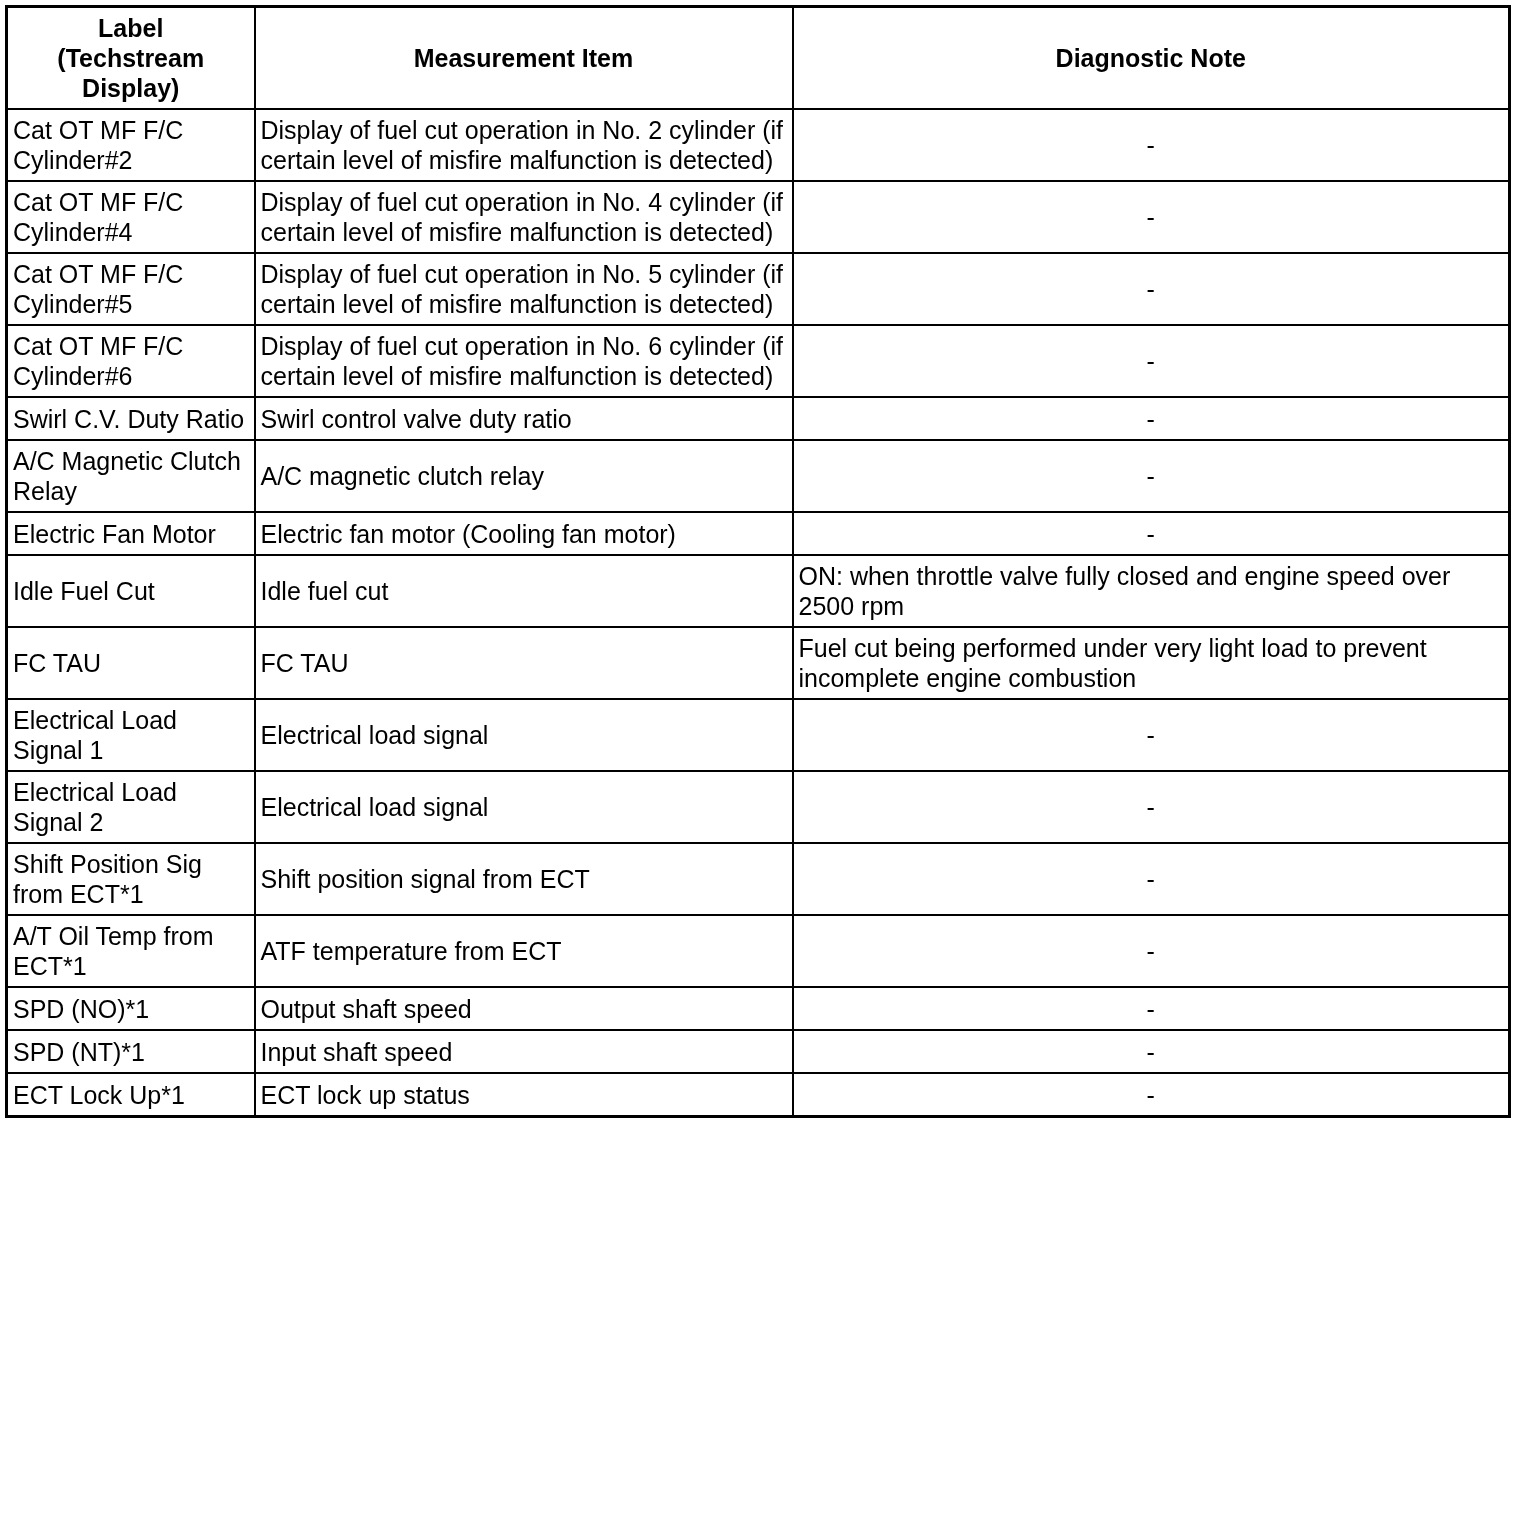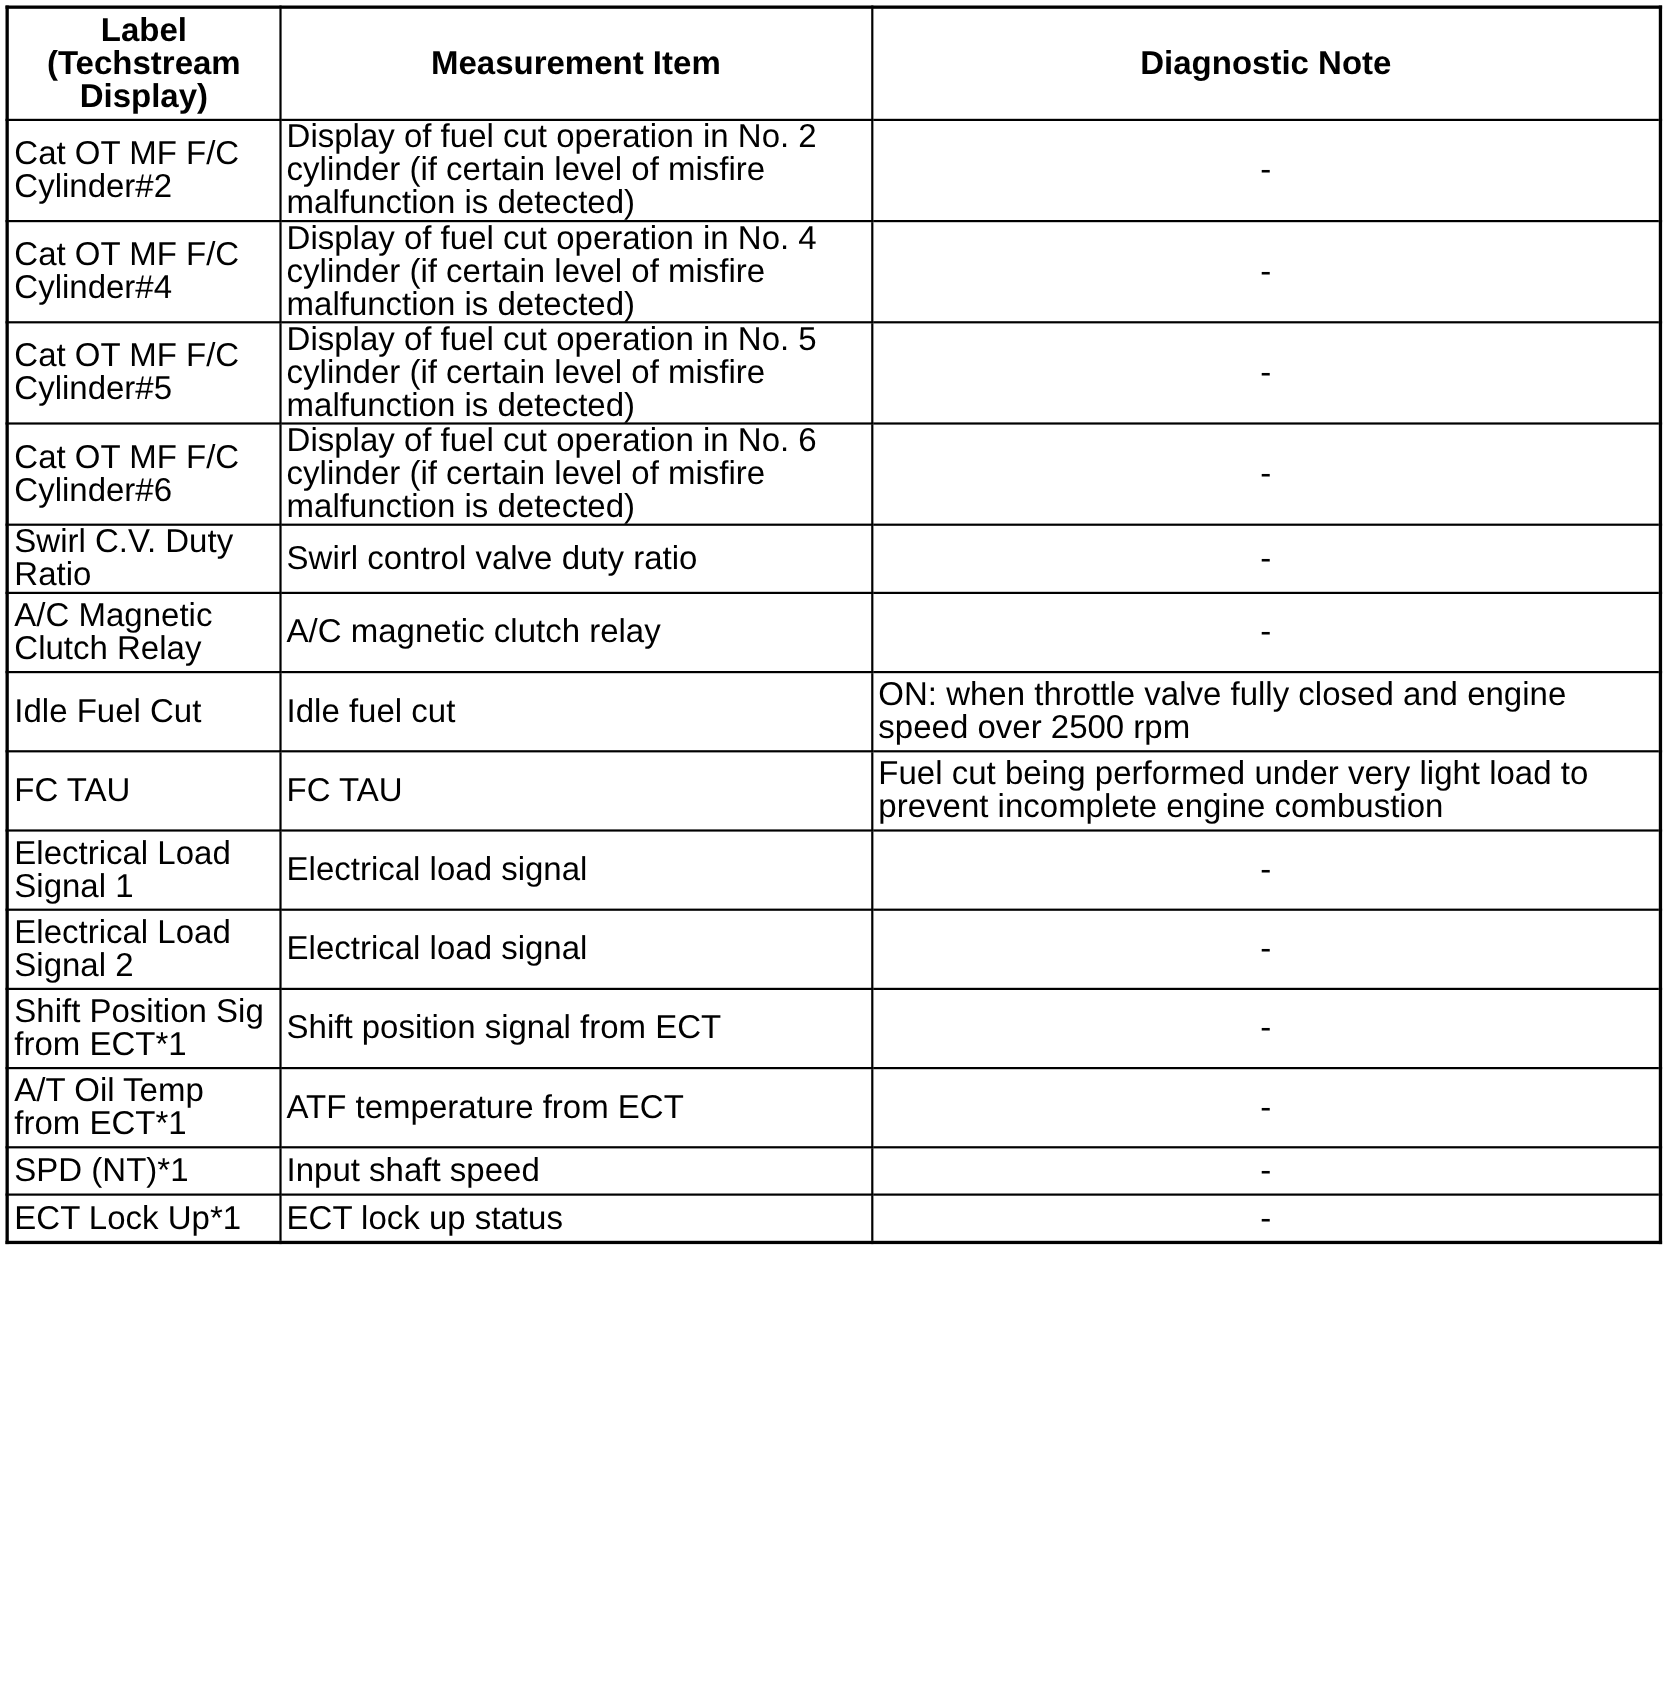--- a/index.html
+++ b/index.html
@@ -3,21 +3,21 @@
 <meta charset="utf-8">
 <style>
   html, body { margin: 0; padding: 0; background: #ffffff; }
   body { width: 1520px; height: 1528px; position: relative; overflow: hidden; }
   table {
     position: absolute; left: 5px; top: 5px;
     width: 1503px;
     border-collapse: collapse;
     border: 3px solid #000;
     font-family: "Liberation Sans", sans-serif;
-    font-size: 30px;
+    font-size: 25px;
     line-height: 30px;
     color: #000;
     table-layout: fixed;
   }
   th, td { border: 2px solid #000; padding: 0 5px; vertical-align: middle; text-align: left; }
   th { font-weight: bold; text-align: center; height: 100px; }
   td.note-dash { text-align: center; }
   col.c1 { width: 248px; }
   col.c2 { width: 538px; }
   col.c3 { width: 717px; }
@@ -68,20 +68,25 @@
       <tr class="r1">
         <td>Swirl C.V. Duty Ratio</td>
         <td>Swirl control valve duty ratio</td>
         <td class="note-dash">-</td>
       </tr>
       <tr class="r2">
         <td>A/C Magnetic Clutch Relay</td>
         <td>A/C magnetic clutch relay</td>
         <td class="note-dash">-</td>
       </tr>
+      <tr class="r1">
+        <td>Electric Fan Motor</td>
+        <td>Electric fan motor (Cooling fan motor)</td>
+        <td class="note-dash">-</td>
+      </tr>
       <tr class="r2">
         <td>Idle Fuel Cut</td>
         <td>Idle fuel cut</td>
         <td>ON: when throttle valve fully closed and engine speed over 2500 rpm</td>
       </tr>
       <tr class="r2">
         <td>FC TAU</td>
         <td>FC TAU</td>
         <td>Fuel cut being performed under very light load to prevent incomplete engine combustion</td>
       </tr>
@@ -99,20 +104,25 @@
         <td>Shift Position Sig from ECT*1</td>
         <td>Shift position signal from ECT</td>
         <td class="note-dash">-</td>
       </tr>
       <tr class="r2">
         <td>A/T Oil Temp from ECT*1</td>
         <td>ATF temperature from ECT</td>
         <td class="note-dash">-</td>
       </tr>
       <tr class="r1">
+        <td>SPD (NO)*1</td>
+        <td>Output shaft speed</td>
+        <td class="note-dash">-</td>
+      </tr>
+      <tr class="r1">
         <td>SPD (NT)*1</td>
         <td>Input shaft speed</td>
         <td class="note-dash">-</td>
       </tr>
       <tr class="r1">
         <td>ECT Lock Up*1</td>
         <td>ECT lock up status</td>
         <td class="note-dash">-</td>
       </tr>
     </tbody>

